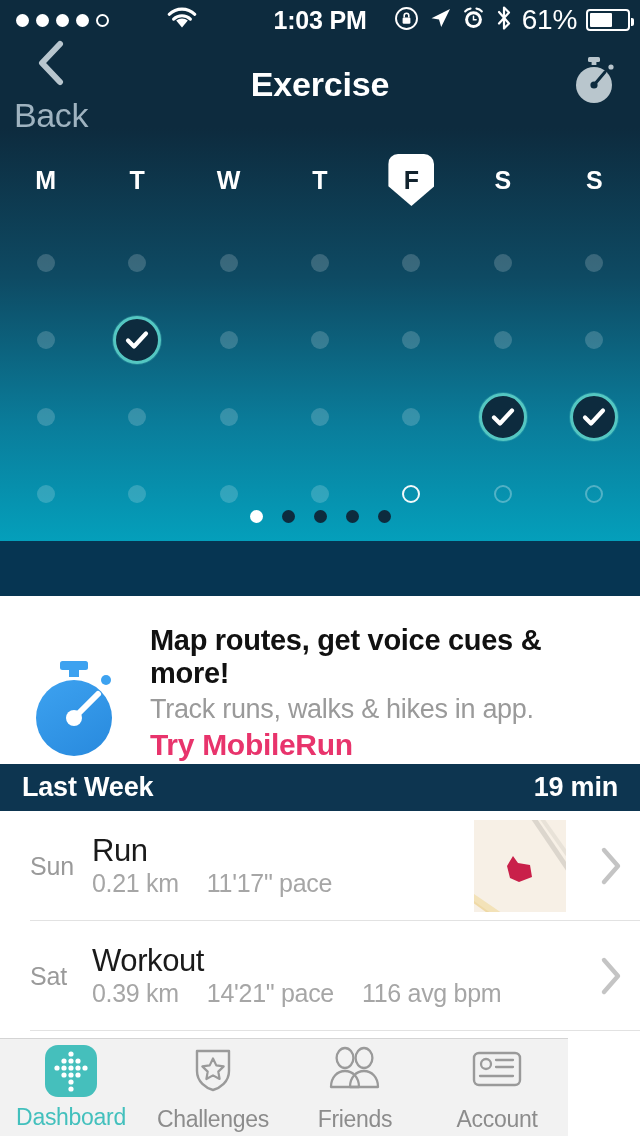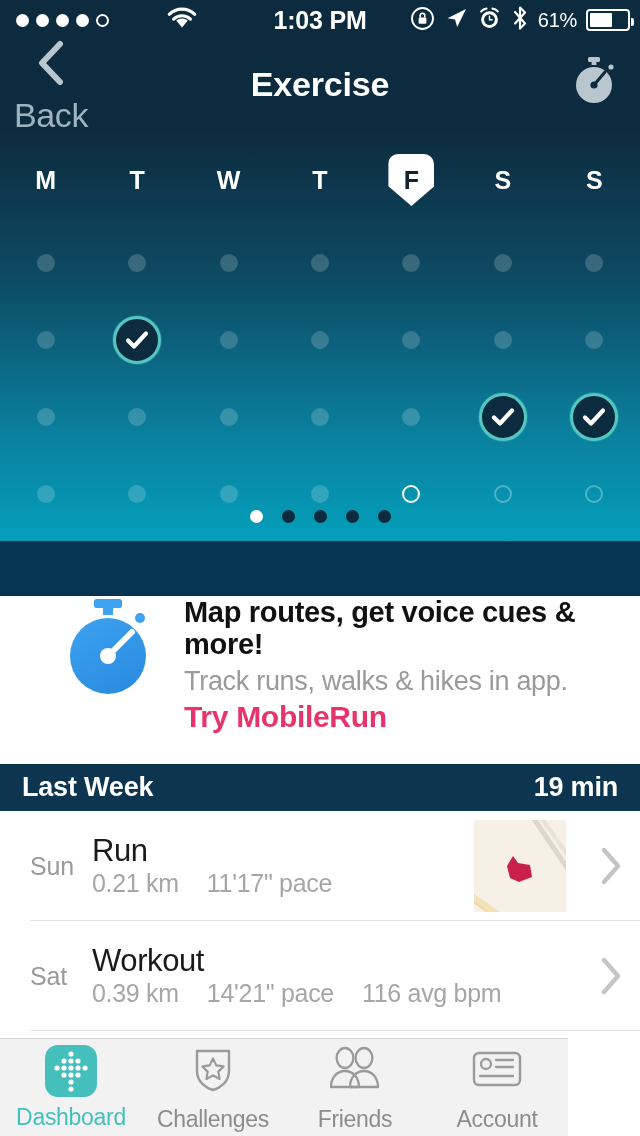--- a/index.html
+++ b/index.html
@@ -16,21 +16,21 @@
     background:#0d2b3e; color:#fff;
     display:flex; align-items:center;
   }
   .sb-dots{ display:flex; align-items:center; gap:7px; margin-left:16px; }
   .sb-dot{ width:13px; height:13px; border-radius:50%; background:#fff; }
   .sb-dot.hollow{ background:transparent; border:2px solid #fff; }
   .sb-wifi{ margin-left:58px; }
   .sb-time{ position:absolute; left:0; right:0; text-align:center;
             font-size:25px; font-weight:600; letter-spacing:-0.2px; }
   .sb-right{ position:absolute; right:10px; display:flex; align-items:center; gap:9px; }
-  .sb-pct{ font-size:20px; font-weight:500; letter-spacing:-0.3px; }
+  .sb-pct{ font-size:28px; font-weight:500; letter-spacing:-0.3px; }
   .sb-batt{ width:44px; height:22px; border:2px solid #fff; border-radius:4px;
             position:relative; padding:2px; }
   .sb-batt::after{ content:""; position:absolute; right:-6px; top:7px;
             width:3px; height:8px; background:#fff; border-radius:0 2px 2px 0; }
   .sb-batt i{ display:block; height:100%; width:61%; background:#fff; border-radius:1px; }
 
   
   .navbar{
     position:absolute; top:40px; left:0; width:640px; height:88px;
     background:#0d2b3e; color:#fff;
@@ -79,21 +79,21 @@
              display:flex; justify-content:center; gap:19px; }
   .pdot{ width:13px; height:13px; border-radius:50%; background:#0d2b3e; }
   .pdot.on{ background:#fff; }
 
   
   .darkband{ position:absolute; top:541px; left:0; width:640px; height:55px;
              background:#063552; }
 
   
   .promo{ position:absolute; top:596px; left:0; width:640px; height:166px;
-          background:#fff; display:flex; align-items:flex-start; cursor:pointer;padding-left:34px; }
+          background:#fff; display:flex; align-items:flex-end; cursor:pointer; }
   .promo-icon{ width:150px; display:flex; align-items:center; justify-content:center; }
   .promo-text{ flex:1; padding-right:18px; }
   .promo-title{ font-size:29px; font-weight:700; color:#111; line-height:1.12;
                 letter-spacing:-0.3px; }
   .promo-sub{ font-size:27px; color:#9a9a9a; margin-top:5px; letter-spacing:-0.3px; }
   .promo-cta{ font-size:30px; font-weight:700; color:#e8346c; margin-top:3px;
               letter-spacing:-0.3px; }
 
   
   .sechead{ position:absolute; top:764px; left:0; width:640px; height:47px;

